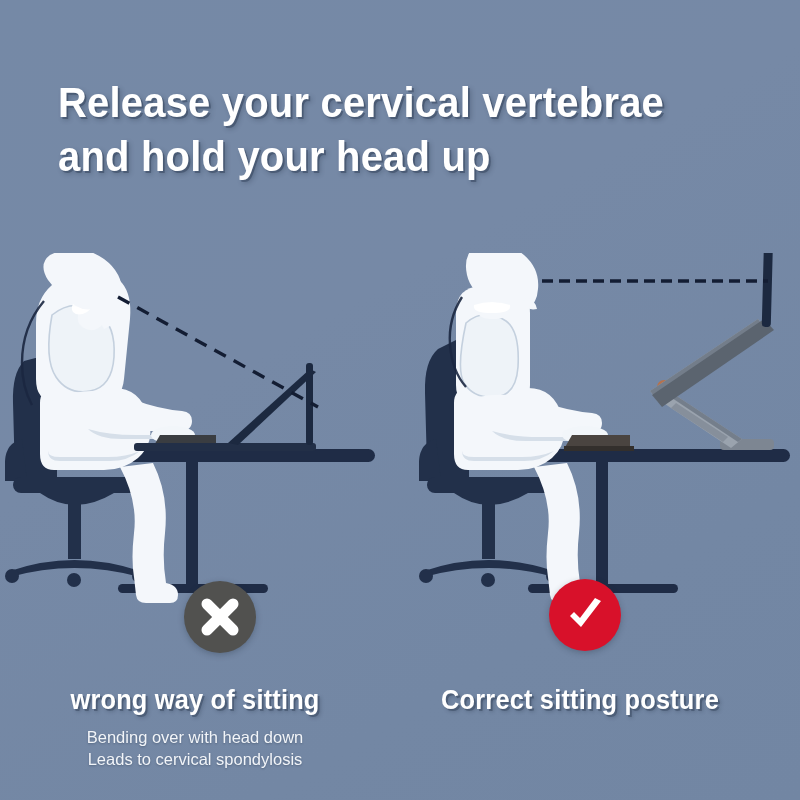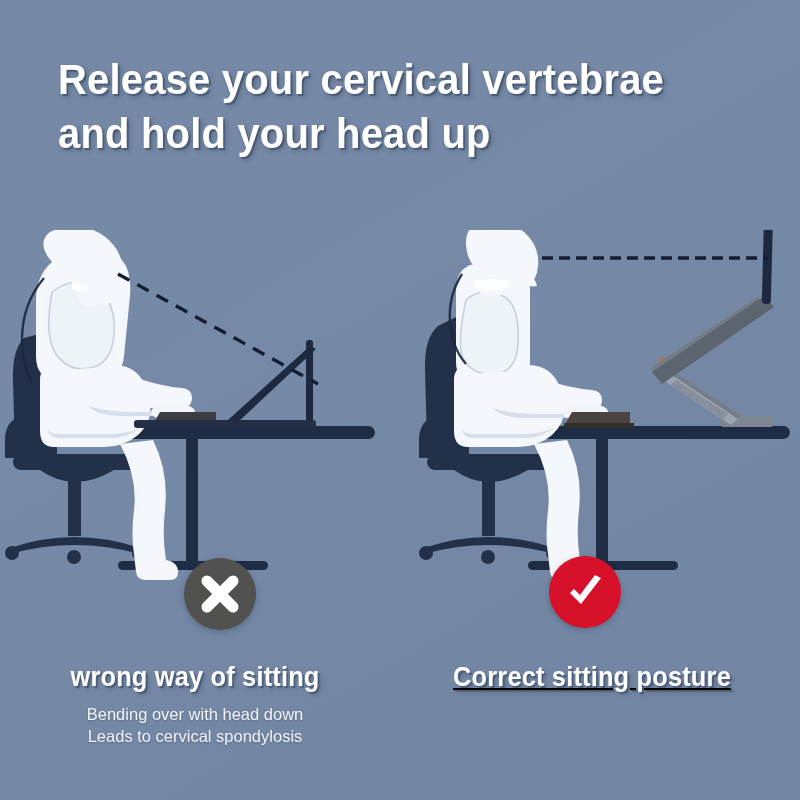--- a/index.html
+++ b/index.html
@@ -1,21 +1,21 @@
 <!DOCTYPE html>
 <html><head>
 <meta charset="utf-8">
 <style>
   html,body{margin:0;padding:0;background:#7488a5;}
   body{
     width:800px;height:800px;overflow:hidden;position:relative;
     font-family:"Liberation Sans","DejaVu Sans",sans-serif;
     background:linear-gradient(150deg,#7589a6 0%,#7689a6 40%,#7387a4 75%,#7286a3 100%);
   }
-  #stage{position:absolute;inset:0;}
+  #stage{position:absolute;inset:0;margin-top:23px;}
 
   
   .headline{
     position:absolute;left:58px;top:52px;width:680px;
     color:#ffffff;
     font-family:"Liberation Sans Narrow","Liberation Sans","DejaVu Sans Condensed",sans-serif;
     font-weight:700;font-size:43px;line-height:1.26;letter-spacing:.2px;
     transform:scaleX(.93);transform-origin:left top;
     text-shadow:2px 2px 0 rgba(40,55,78,.42), 3px 3px 5px rgba(30,42,62,.30);
     white-space:pre-line;
@@ -31,21 +31,21 @@
     position:absolute;width:72px;height:72px;border-radius:50%;
     display:flex;align-items:center;justify-content:center;
     box-shadow:0 2px 6px rgba(25,35,52,.28);
   }
   .badge.wrong{left:184px;top:558px;background:#51514f;}
   .badge.right-badge{left:549px;top:556px;background:#d8112a;}
 
   
   .cap{position:absolute;text-align:center;width:400px;}
   .cap.l{left:-5px;top:662px;}
-  .cap.r{left:392px;top:662px;text-decoration:underline;}
+  .cap.r{left:380px;top:662px;}
   .cap .t{
     color:#ffffff;
     font-family:"Liberation Sans Narrow","Liberation Sans","DejaVu Sans Condensed",sans-serif;
     font-weight:700;font-size:27px;letter-spacing:.2px;
     transform:scaleX(.94);
     text-shadow:2px 2px 0 rgba(40,55,78,.40),3px 3px 4px rgba(30,42,62,.26);
   }
   .cap .s{
     margin-top:10px;color:#f2f5f9;font-size:16.5px;line-height:1.35;
     font-family:"Liberation Sans","DejaVu Sans",sans-serif;font-weight:400;

